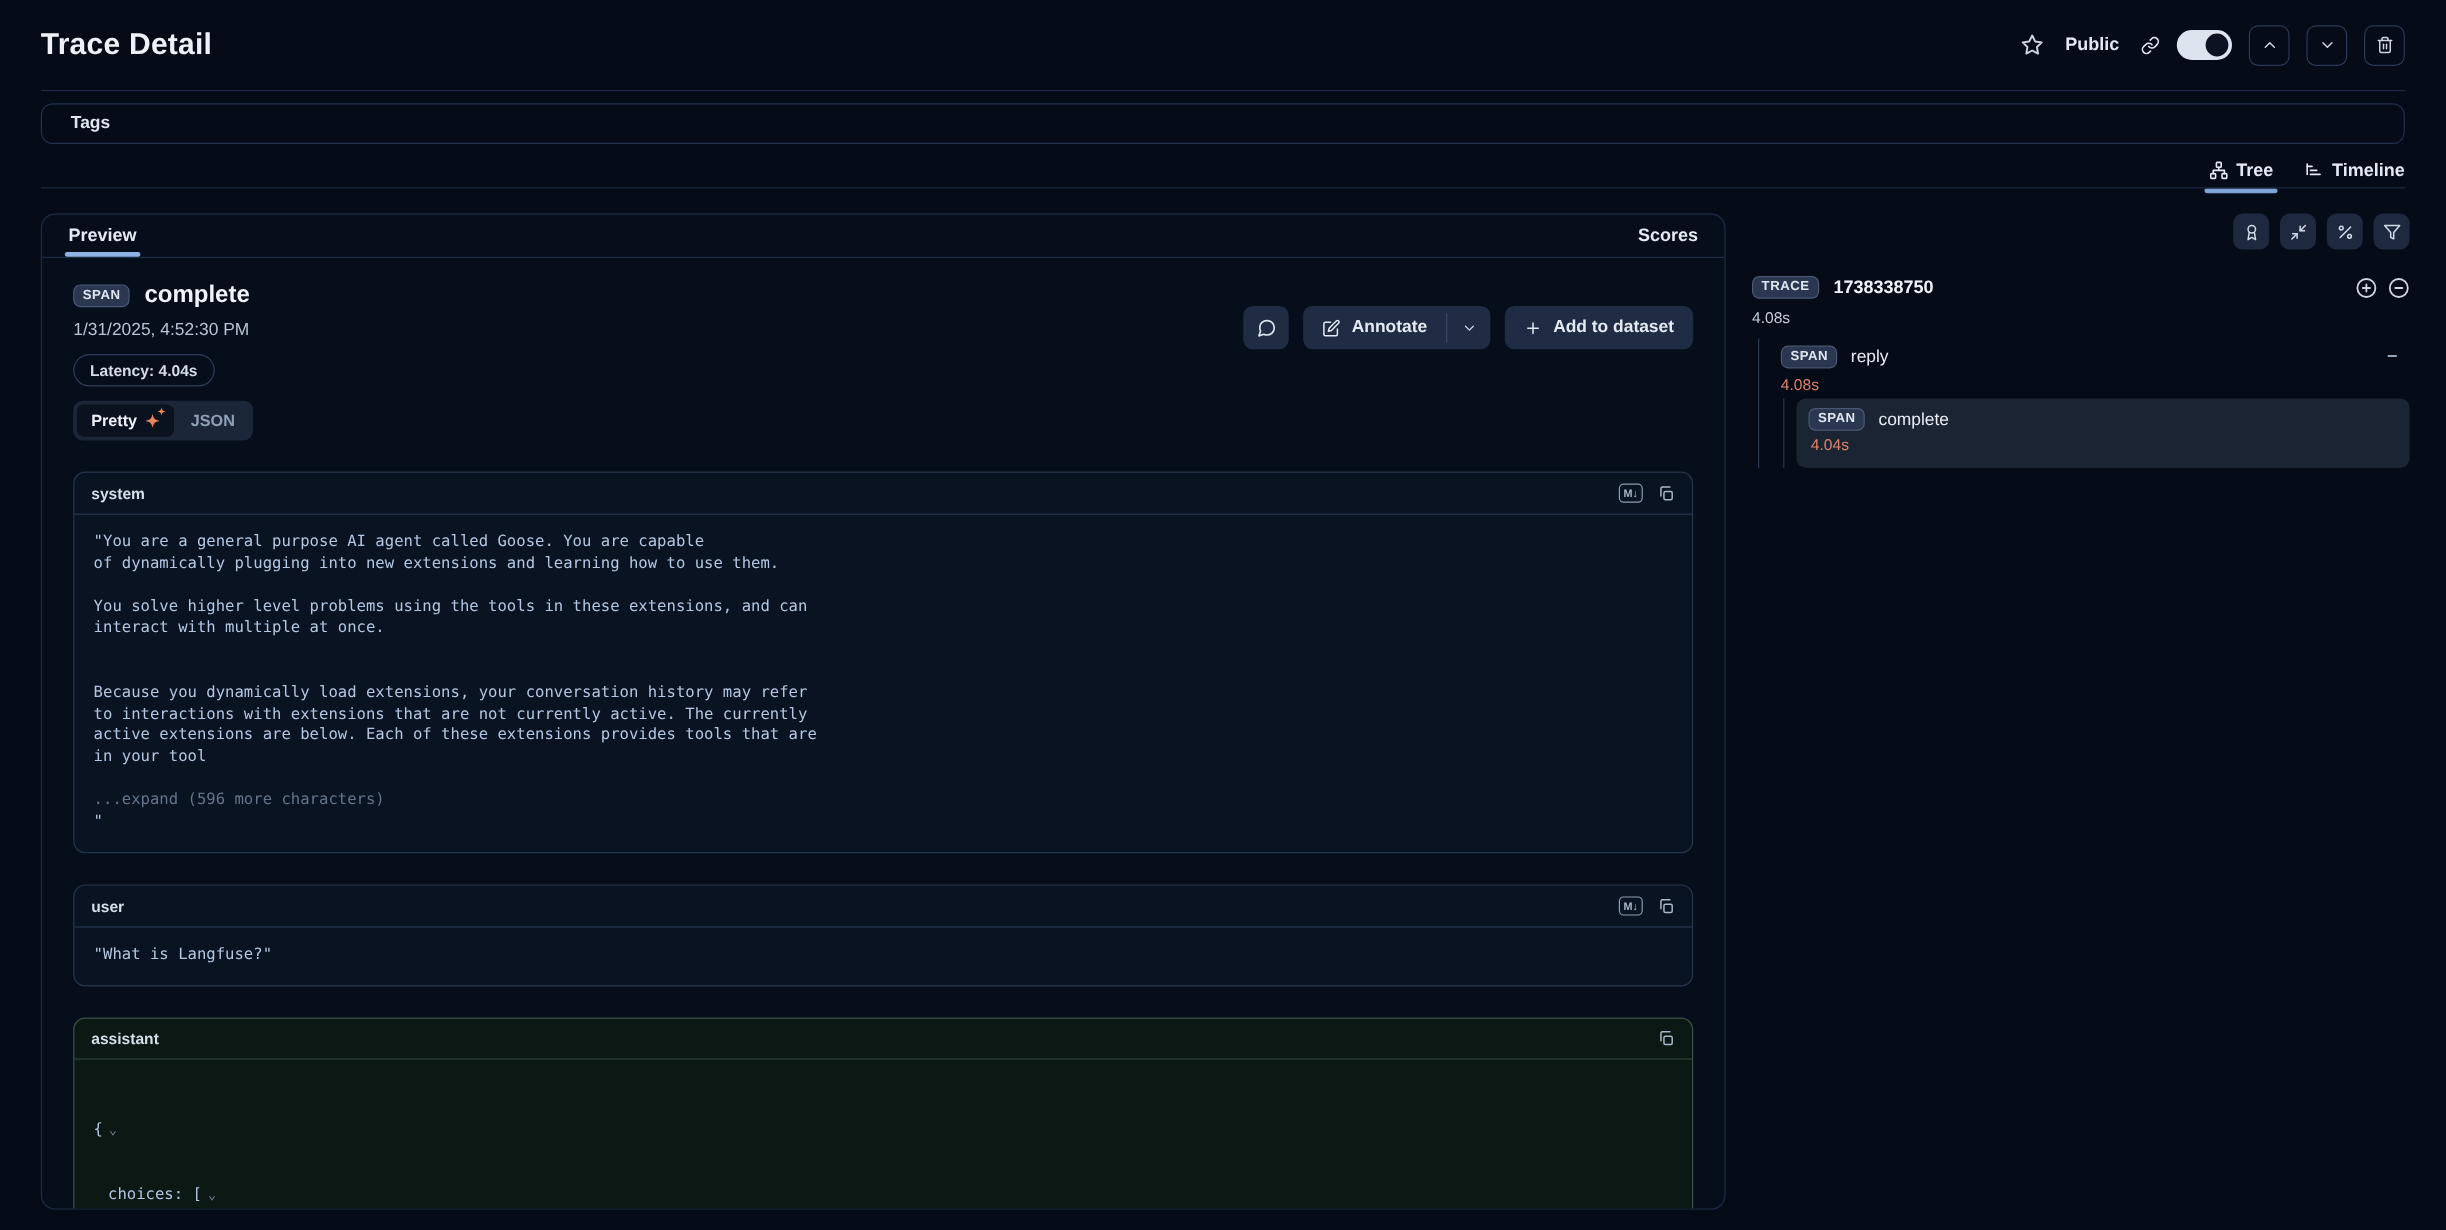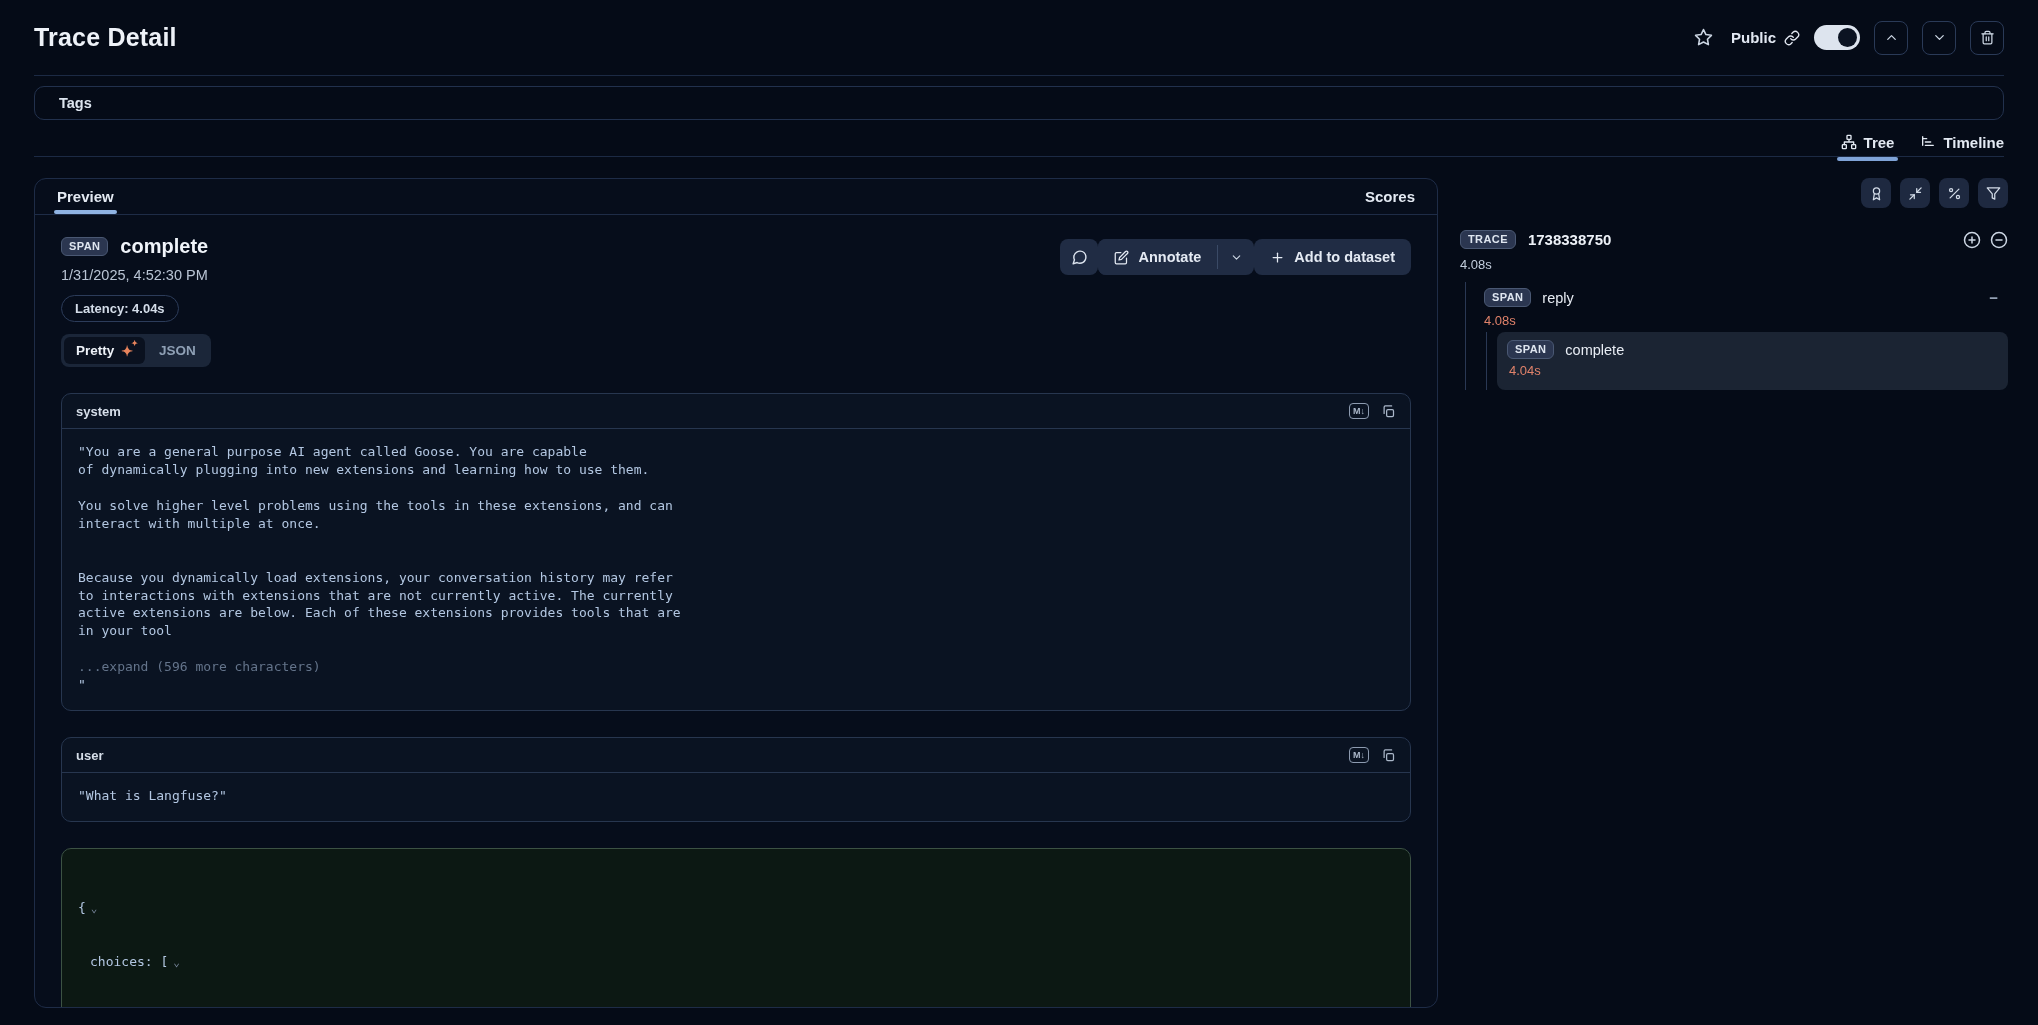--- a/index.html
+++ b/index.html
@@ -15,21 +15,21 @@
 
   
   .topbar {
     position:absolute; left:34px; right:34px; top:0; height:76px;
     display:flex; align-items:center; justify-content:space-between;
     border-bottom:1px solid #1c2a44;
   }
   .page-title { font-size:25px; font-weight:bold; letter-spacing:.2px; color:#eef2f8; }
   .topbar-right { display:flex; align-items:center; gap:14px; color:#dbe3ee; }
   .star-btn { color:#cdd7e4; cursor:pointer; padding:4px; }
-  .public-wrap { display:flex; align-items:center; gap:8px; font-size:15px; font-weight:600; color:#e2e8f2; }
+  .public-wrap { display:flex; align-items:center; gap:18px; font-size:15px; font-weight:600; color:#e2e8f2; }
   .switch { width:46px; height:25px; border-radius:13px; background:#dde4ee; position:relative; cursor:pointer; }
   .switch .thumb { position:absolute; right:3px; top:3px; width:19px; height:19px; border-radius:50%; background:#0b1322; }
   .sq-btn {
     width:34px; height:34px; border:1px solid #2a3a57; border-radius:8px;
     display:flex; align-items:center; justify-content:center; color:#cdd7e4;
     background:transparent; cursor:pointer;
   }
 
   
   .tags-box {
@@ -69,21 +69,21 @@
     padding:3px 7px; line-height:1;
   }
   .span-title-row { display:flex; align-items:center; gap:12px; }
   .span-name { font-size:20px; font-weight:bold; color:#f0f4fa; }
   .span-time { margin-top:9px; font-size:14.5px; color:#b9c4d4; }
   .latency-pill {
     margin-top:12px; display:inline-block; border:1px solid #2c3c5a; border-radius:999px;
     padding:5px 13px; font-size:13px; font-weight:600; color:#d3dce8;
   }
 
-  .action-row { display:flex; align-items:center; gap:0; margin-top:4px; }
+  .action-row { display:flex; align-items:center; gap:12px; margin-top:20px; }
   .icon-btn {
     width:38px; height:36px; background:#202c44; border-radius:8px; border:none;
     display:flex; align-items:center; justify-content:center; color:#dbe3ee; cursor:pointer;
   }
   .btn {
     height:36px; background:#202c44; border:none; border-radius:8px; color:#e4eaf3;
     font-size:14.5px; font-weight:600; font-family:inherit;
     display:flex; align-items:center; gap:9px; padding:0 16px; cursor:pointer;
   }
   .split-btn { display:flex; align-items:stretch; background:#202c44; border-radius:8px; overflow:hidden; }
@@ -321,20 +321,31 @@
                 <path d="M5 15V5a2 2 0 0 1 2-2h10"></path>
               </svg>
           </span>
         </span>
       </div>
       <div class="msg-content">"What is Langfuse?"</div>
     </div>
 
     
     <div class="msg-box assistant">
+      <div class="msg-head">
+        <span class="msg-role">assistant</span>
+        <span class="msg-head-icons">
+          <span class="copy-btn">
+            <svg class="icon" width="15" height="15" viewBox="0 0 24 24">
+                <rect x="9" y="9" width="11" height="11" rx="2"></rect>
+                <path d="M5 15V5a2 2 0 0 1 2-2h10"></path>
+              </svg>
+          </span>
+        </span>
+      </div>
       <div class="msg-content">
         <div class="code-line"><span>{</span><span class="chev">⌄</span></div>
         <div class="code-line ind1"><span>choices: [</span><span class="chev">⌄</span></div>
         
         
         
         
         
         
         

